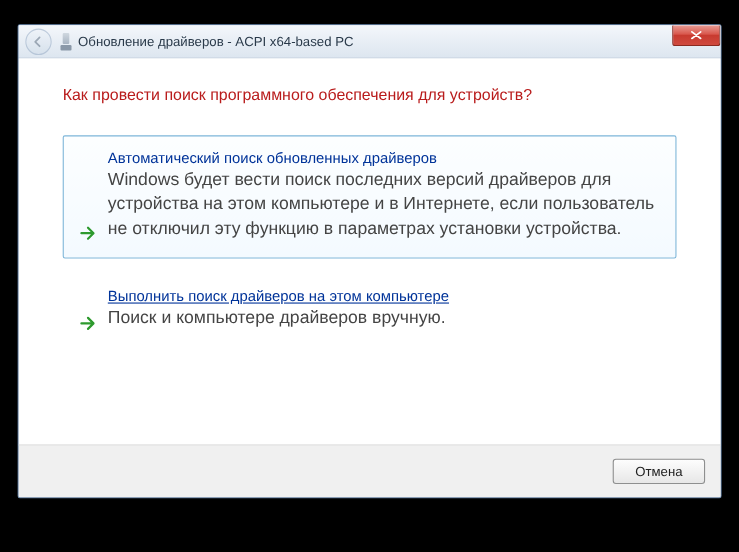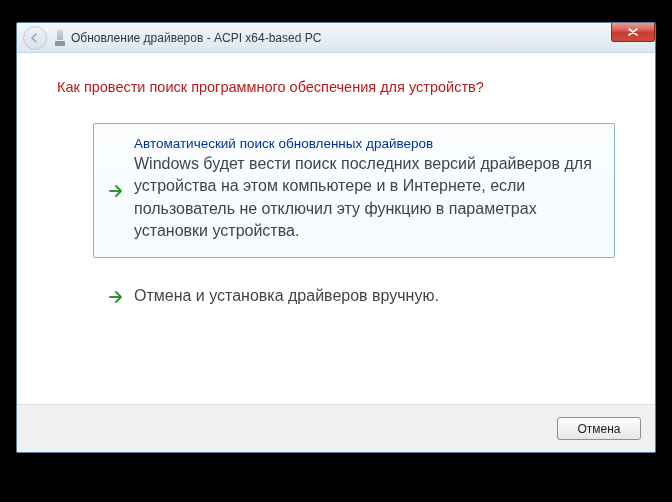--- a/index.html
+++ b/index.html
@@ -92,24 +92,23 @@
     }
     .heading {
       font-size: 14.5px;
       color: #b91c1c;
       margin-bottom: 28px;
     }
     .option {
       border: 1px solid transparent;
       padding: 12px 14px 14px 14px;
       display: flex;
-      align-items: center;
+      align-items: flex-end;
       gap: 10px;
       cursor: pointer;
-      margin-left: 36px;
     }
     .option.hover {
       border: 1px solid #7eb6d9;
       background: linear-gradient(to bottom, #fcfeff, #f4faff);
       border-radius: 2px;
     }
     .arrow-icon {
       width: 16px;
       height: 16px;
       flex-shrink: 0;
@@ -183,21 +182,22 @@
       </div>
     </div>
 
     <div class="option-gap"></div>
 
     <div class="option">
       <svg class="arrow-icon" viewBox="0 0 16 16">
         <path d="M2 8 L12 8 M8 3 L13 8 L8 13" stroke="#2e9a2e" stroke-width="2" fill="none" stroke-linecap="round" stroke-linejoin="round"></path>
       </svg>
       <div class="option-body">
-        <div class="option-desc">Отмена и установка драйверов вручную.</div>
+        <div class="option-title">Выполнить поиск драйверов на этом компьютере</div>
+        <div class="option-desc">Поиск и компьютере драйверов вручную.</div>
       </div>
     </div>
   </div>
 
   <div class="footer">
     <button class="btn">Отмена</button>
   </div>
 </div>
 
 </body></html>

